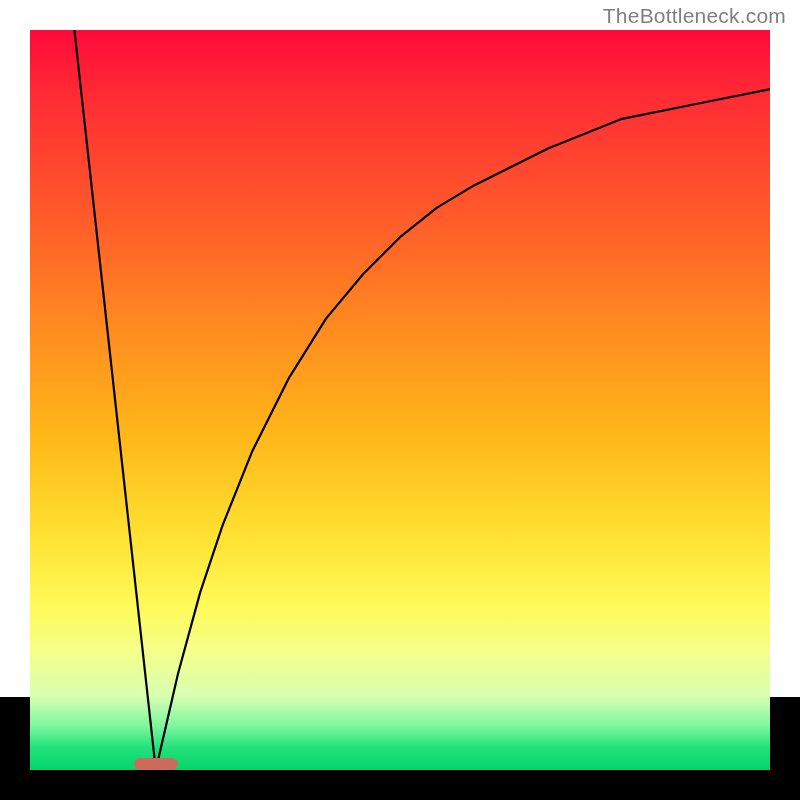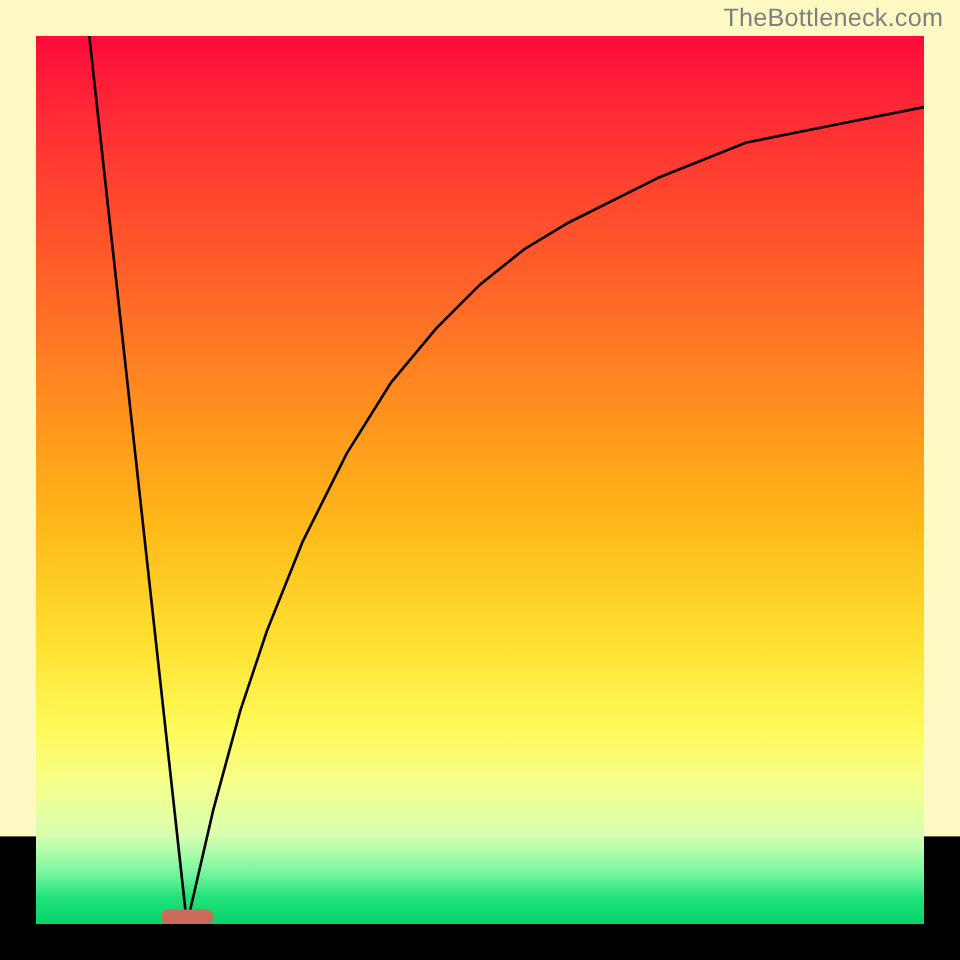--- a/index.html
+++ b/index.html
@@ -8,21 +8,21 @@
     width: 800px;
     height: 800px;
     background: #000;
     overflow: hidden;
     font-family: Arial, Helvetica, sans-serif;
   }
   .outer {
     position: relative;
     width: 800px;
     height: 697px;
-    background: #fef9c3;
+    background: #ffffff;
   }
   .plot {
     position: absolute;
     left: 30px;
     top: 30px;
     width: 740px;
     height: 740px;
     
     background: linear-gradient(to bottom,
       #ff0a3a 0%,

